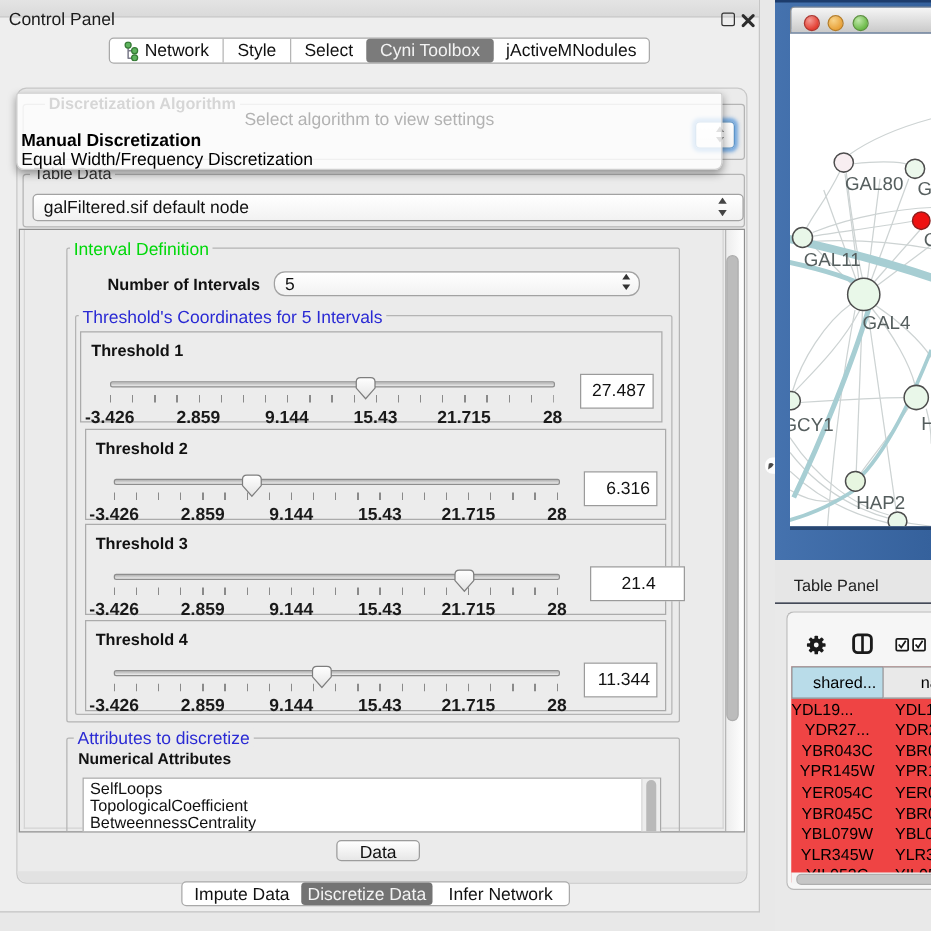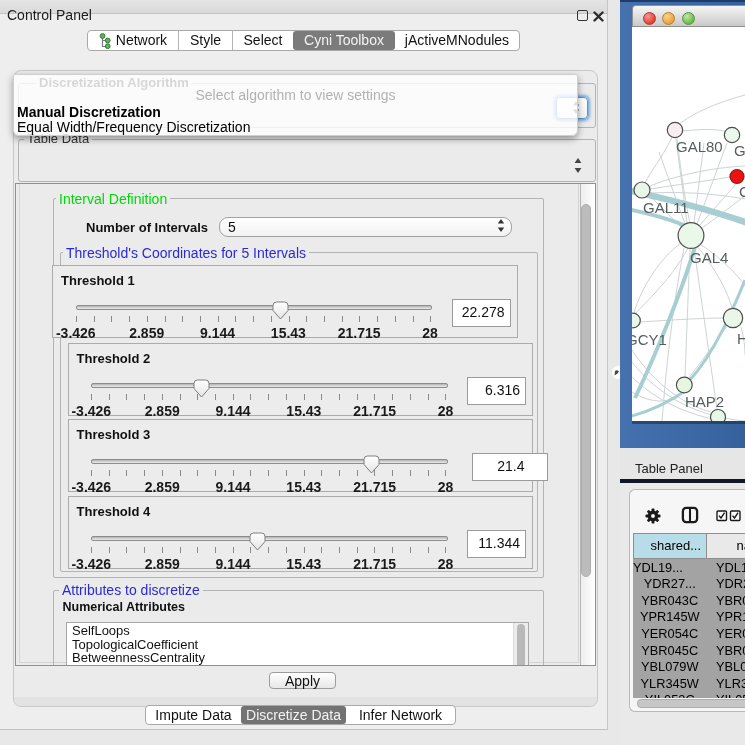--- a/index.html
+++ b/index.html
@@ -50,20 +50,23 @@
   <div class="gtitle" style="left:36px;top:75.5px;font-weight:bold;color:#333;font-size:13px;">Discretization Algorithm</div>
 
   <div class="combo" style="left:556px;top:97px;width:30px;height:20px;border-color:#5e95c8;border-radius:4px;box-shadow:0 0 3px 2px rgba(98,158,220,0.85);"></div>
   <svg class="abs" style="left:572px;top:100px;" width="8" height="15" viewBox="0 0 8 15">
     <path d="M4,1 L7.2,5.5 L0.8,5.5 Z" fill="#666"></path>
       <path d="M4,14 L7.2,9.5 L0.8,9.5 Z" fill="#666"></path>
   </svg>
 
   <div class="grp" style="left:18px;top:138.5px;width:576px;height:41px;"></div>
   <div class="gtitle" style="left:24px;top:132px;font-weight:normal;color:#333;font-size:13px;">Table Data</div>
+  <div class="combo" style="left:26px;top:154.5px;width:567px;height:20px;">
+    <div style="padding:1px 0 0 8px;">galFiltered.sif default node</div>
+  </div>
   <svg class="abs" style="left:574px;top:158px;" width="8" height="15" viewBox="0 0 8 15">
     <path d="M4,0 L7.4,5 L0.6,5 Z" fill="#444"></path>
       <path d="M4,15 L7.4,10 L0.6,10 Z" fill="#444"></path>
   </svg>
 
   <div class="abs" id="scrollpane" style="left:15px;top:183px;width:581px;height:483px;border:1px solid #8f8f8f;background:#ebebeb;box-sizing:border-box;overflow:hidden;">
 
     <div class="abs" style="left:3px;top:0px;width:558px;height:478px;border:1px solid #d4d4d4;border-top:none;"></div>
     <div class="grp" style="left:37px;top:13.5px;width:489px;height:378px;border-radius:2px;"></div>
     <div class="gtitle" style="left:40px;top:7.5px;color:#00d80a;">Interval Definition</div>
@@ -73,40 +76,40 @@
       <div style="padding:1px 0 0 8px;">5</div>
     </div>
     <svg class="abs" style="left:481px;top:35px;" width="8" height="13" viewBox="0 0 8 13">
       <path d="M4,0 L7.2,4.5 L0.8,4.5 Z" fill="#333"></path>
         <path d="M4,13 L7.2,8.5 L0.8,8.5 Z" fill="#333"></path>
     </svg>
 
     <div class="grp" style="left:44px;top:67.5px;width:476px;height:318px;border-radius:2px;"></div>
     <div class="gtitle" style="left:47px;top:61.5px;color:#2a2ad4;">Threshold's Coordinates for 5 Intervals</div>
 
-    <div class="throw" style="left:36px;top:81px;width:465.5px;height:73px;box-sizing:border-box;">
+    <div class="throw" style="left:48px;top:81px;width:465.5px;height:73px;box-sizing:border-box;">
       <div class="thtitle">Threshold 1</div>
       <div class="track" style="left:22.799999999999997px;top:39px;width:354.3px;"></div>
       <div class="tickbar" style="left:22.799999999999997px;top:50px;width:355.3px;"></div>
       <div class="slab" style="left:22.8px;top:59px;">-3.426</div>
       <div class="slab" style="left:93.7px;top:59px;">2.859</div>
       <div class="slab" style="left:164.5px;top:59px;">9.144</div>
       <div class="slab" style="left:235.4px;top:59px;">15.43</div>
       <div class="slab" style="left:306.2px;top:59px;">21.715</div>
       <div class="slab" style="left:377.1px;top:59px;">28</div>
       <svg style="position:absolute;left:218.8px;top:35px;" width="17" height="19" viewBox="0 0 17 19">
         <path d="M1,4.5 Q1,1 4.5,1 L12.5,1 Q16,1 16,4.5 L16,9.5 L8.5,18 L1,9.5 Z" fill="url(#thg265)" stroke="#7e7e7e" stroke-width="1"></path>
         <defs>
             <linearGradient id="thg265" x1="0" y1="0" x2="0" y2="1">
               <stop offset="0" stop-color="#ffffff"></stop>
               <stop offset="1" stop-color="#e4e4e4"></stop>
             </linearGradient>
           </defs>
       </svg>
-      <div class="vbox" style="left:398.5px;top:33px;width:52px;height:26px;line-height:25px;padding-right:5px;">22.278</div>
+      <div class="vbox" style="left:398.5px;top:33px;width:52px;height:26px;line-height:25px;padding-right:5px;">27.487</div>
     </div>
     <div class="throw" style="left:51.5px;top:158.5px;width:465.5px;height:73px;box-sizing:border-box;">
       <div class="thtitle">Threshold 2</div>
       <div class="track" style="left:22.799999999999997px;top:39px;width:354.3px;"></div>
       <div class="tickbar" style="left:22.799999999999997px;top:50px;width:355.3px;"></div>
       <div class="slab" style="left:22.8px;top:59px;">-3.426</div>
       <div class="slab" style="left:93.7px;top:59px;">2.859</div>
       <div class="slab" style="left:164.5px;top:59px;">9.144</div>
       <div class="slab" style="left:235.4px;top:59px;">15.43</div>
       <div class="slab" style="left:306.2px;top:59px;">21.715</div>
@@ -172,21 +175,21 @@
       <div style="padding:1px 0 0 5px;font-size:13px;color:#111;line-height:13.6px;">SelfLoops<br>TopologicalCoefficient<br>BetweennessCentrality</div>
       <div class="abs" style="right:0;top:0;width:14px;height:69px;background:#ededed;border-left:1px solid #dadada;">
         <div class="abs" style="left:3px;top:0.5px;width:7.5px;height:66px;background:#b9b9b9;border-radius:4px 4px 0 0;"></div>
       </div>
     </div>
 
     <div class="abs" style="right:0;top:0;width:15px;height:481px;background:linear-gradient(90deg,#ededed,#ffffff);border-left:1px solid #b7b7b7;box-sizing:border-box;"></div>
     <div class="abs" style="right:4.5px;top:20px;width:8px;height:371px;background:#bcbcbc;border:1px solid #adadad;border-radius:5px;"></div>
   </div>
 
-  <div class="abs" style="left:269px;top:671.5px;width:67px;height:17px;background:linear-gradient(#ffffff,#e7e7e7);border:1px solid #9c9c9c;border-radius:4px;font-size:14px;color:#111;text-align:center;line-height:16px;box-sizing:border-box;">Apply</div>
+  <div class="abs" style="left:269px;top:671.5px;width:67px;height:17px;background:linear-gradient(#ffffff,#e7e7e7);border:1px solid #9c9c9c;border-radius:4px;font-size:14px;color:#111;text-align:center;line-height:16px;box-sizing:border-box;">Data</div>
 
   <div class="abs" style="left:145px;top:704.5px;height:20px;background:#fff;border:1px solid #a9a9a9;border-radius:4px;box-sizing:border-box;white-space:nowrap;">
     <div class="seg" style="width:95px;line-height:18px;">Impute Data</div><div class="seg" style="width:105px;line-height:18px;background:#737373;color:#f3f3f3;border-radius:3px;">Discretize Data</div><div class="seg" style="width:109px;line-height:18px;">Infer Network</div>
   </div>
 </div>
 
 <div class="abs" style="left:612px;top:366px;width:8px;height:13px;border-radius:6px 0 0 6px;background:#fdfdfd;"></div>
 <svg class="abs" style="left:614px;top:369px;" width="6" height="7" viewBox="0 0 6 7">
   <path d="M0.5,6.5 L1,2 Q3,0.5 5,2.5 L3.5,4.5 Z" fill="#4a4a4a"></path>
 </svg>
@@ -260,21 +263,21 @@
         <text x="626" y="345">GCY1</text>
         <text x="737" y="344">HIS</text>
         <text x="685" y="407">HAP2</text>
       </g>
     </svg>
   </div>
   <div class="abs" style="left:12px;top:421px;width:113px;height:3px;background:rgba(20,40,70,0.55);"></div>
 </div>
 
 <div class="abs" style="left:620px;top:448px;width:125px;height:297px;background:#e9e9e9;">
-  <div class="abs" style="left:0;top:0;width:125px;height:35px;background:#e6e6e6;border-bottom:4px solid #0f172a;box-sizing:border-box;text-decoration:underline;">
+  <div class="abs" style="left:0;top:0;width:125px;height:35px;background:#e6e6e6;border-bottom:1px solid #0f172a;box-sizing:border-box;text-decoration:underline;">
     <div class="abs" style="left:15px;top:13px;font-size:13px;color:#222;">Table Panel</div>
   </div>
 
   <div class="abs" style="left:9px;top:41px;width:120px;height:223px;background:#f6f6f6;border:1px solid #b9b9b9;border-radius:6px 0 0 6px;border-right:none;box-sizing:border-box;">
 
     <svg class="abs" style="left:15px;top:18px;" width="16" height="16" viewBox="0 0 18 18">
       <circle cx="9" cy="9" r="6.1" fill="#1a1a1a"></circle>
       <rect x="7.4" y="0.6" width="3.2" height="4.2" rx="0.8" fill="#1a1a1a" transform="rotate(0 9 9)"></rect>
         <rect x="7.4" y="0.6" width="3.2" height="4.2" rx="0.8" fill="#1a1a1a" transform="rotate(45 9 9)"></rect>
         <rect x="7.4" y="0.6" width="3.2" height="4.2" rx="0.8" fill="#1a1a1a" transform="rotate(90 9 9)"></rect>
@@ -291,21 +294,21 @@
     </svg>
     <svg class="abs" style="left:86px;top:19.5px;" width="26" height="12" viewBox="0 0 26 12">
       <rect x="1" y="1" width="9.5" height="9.5" rx="1" fill="#fff" stroke="#1a1a1a" stroke-width="1.4"></rect>
       <path d="M3,5.6 L5,8 L8.6,2.6" fill="none" stroke="#1a1a1a" stroke-width="1.4"></path>
       <rect x="14.5" y="1" width="9.5" height="9.5" rx="1" fill="#fff" stroke="#1a1a1a" stroke-width="1.4"></rect>
       <path d="M16.5,5.6 L18.5,8 L22.1,2.6" fill="none" stroke="#1a1a1a" stroke-width="1.4"></path>
     </svg>
   </div>
 </div>
 
-<div class="abs" style="left:633px;top:533px;width:112px;height:173px;background:#a3a3a3;overflow:hidden;">
+<div class="abs" style="left:633px;top:533px;width:112px;height:173px;background:#ef4444;overflow:hidden;">
   <div class="abs" style="left:0;top:0;width:73.5px;height:26px;background:#b9dce9;border:1px solid #8e8e8e;box-sizing:border-box;text-align:center;font-size:13px;color:#000;line-height:24px;text-indent:12px;">shared...</div>
   <div class="abs" style="left:73.5px;top:0;width:90px;height:26px;background:#e9e9e9;border:1px solid #8e8e8e;border-left:none;box-sizing:border-box;font-size:13px;color:#000;line-height:24px;padding-left:30px;">na...</div>
   <div class="cell" style="left:0;top:26.5px;width:73.5px;">YDL19...</div>
   <div class="cell" style="left:83px;top:26.5px;">YDL194W</div>
   <div class="cell" style="left:0;top:43.1px;width:73.5px;text-align:center;">YDR27...</div>
   <div class="cell" style="left:83px;top:43.1px;">YDR277C</div>
   <div class="cell" style="left:0;top:59.7px;width:73.5px;text-align:center;">YBR043C</div>
   <div class="cell" style="left:83px;top:59.7px;">YBR043C</div>
   <div class="cell" style="left:0;top:76.3px;width:73.5px;text-align:center;">YPR145W</div>
   <div class="cell" style="left:83px;top:76.3px;">YPR145W</div>

